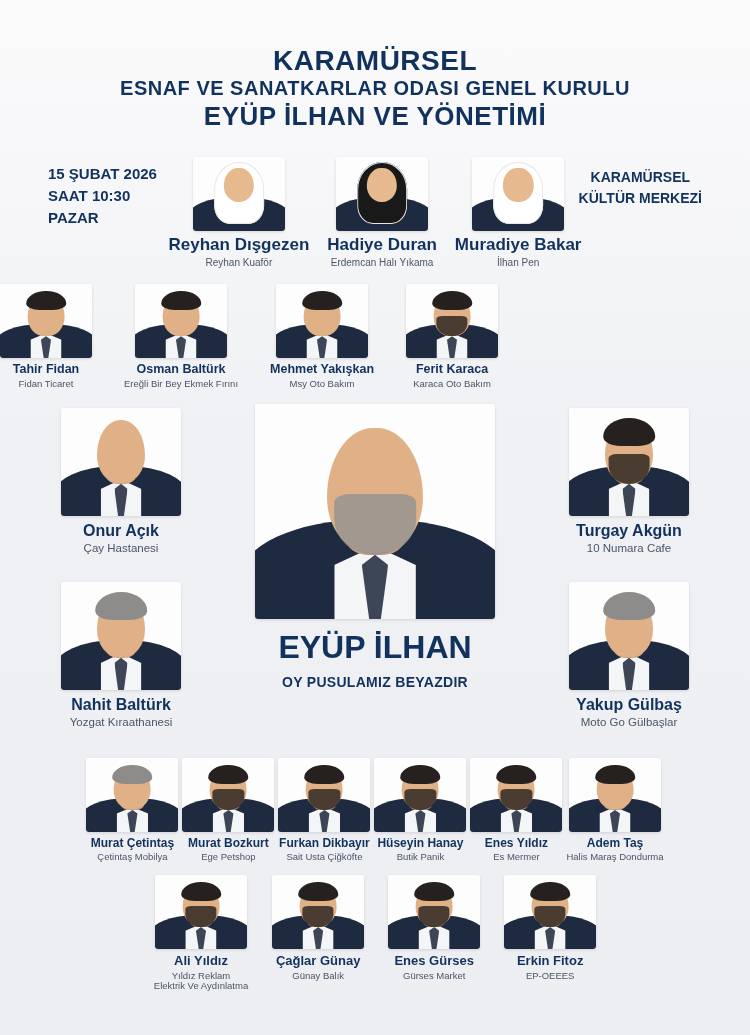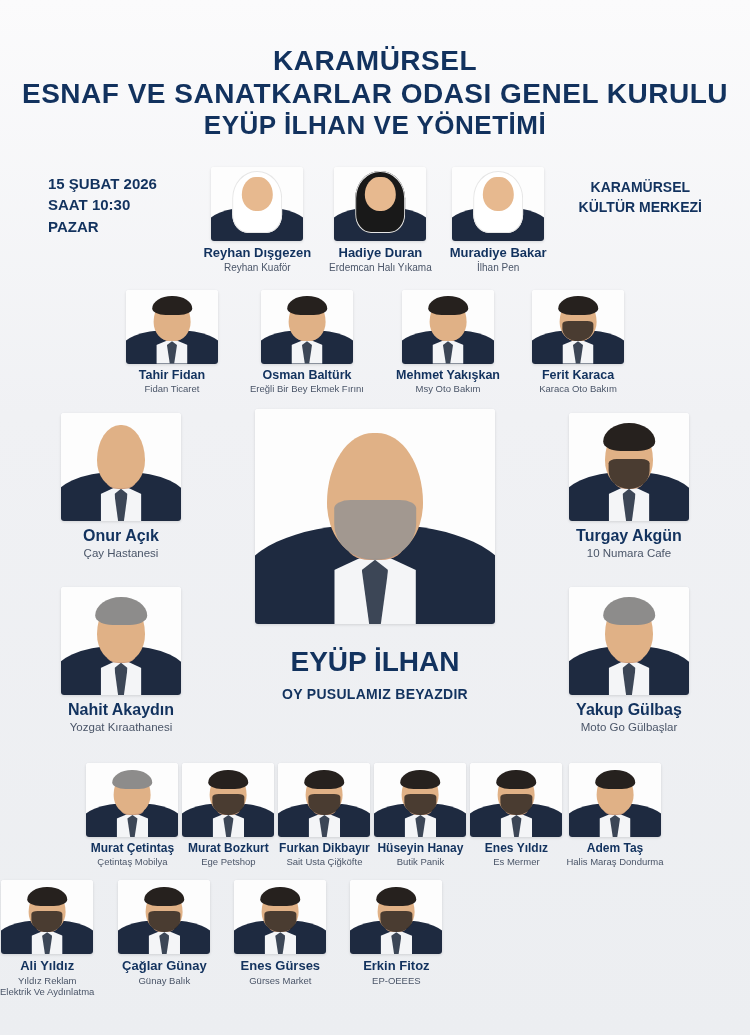--- a/index.html
+++ b/index.html
@@ -27,21 +27,21 @@
     text-align: center;
     padding-top: 44px;
   }
   .header .line {
     font-weight: bold;
     color: #12325e;
     letter-spacing: 0.5px;
     line-height: 1.18;
   }
   .header .l1 { font-size: 28px; }
-  .header .l2 { font-size: 28px; }
+  .header .l2 { font-size: 20px; }
   .header .l3 { font-size: 26px; }
 
   
   .inforow {
     position: relative;
     height: 96px;
     margin-top: 14px;
   }
   .datebox {
     position: absolute;
@@ -90,27 +90,26 @@
   }
 
   
   .rowTop {
     display: flex;
     justify-content: center;
     gap: 18px;
     margin-top: -84px;
   }
   .rowTop .photo { width: 92px; height: 74px; }
-  .rowTop .nm { font-size: 13px; }
+  .rowTop .nm { font-size: 17px; }
   .rowTop .ttl { font-size: 10px; }
 
   
   .row6 {
     display: flex;
-    justify-content: center;
     gap: 32px;
     margin-top: 16px;
   }
   .row6 .photo { width: 92px; height: 74px; }
   .row6 .nm { font-size: 12.5px; }
   .row6 .ttl { font-size: 9.5px; }
 
   
   .midblock {
     position: relative;
@@ -120,24 +119,24 @@
   .leader {
     position: absolute;
     left: 50%;
     transform: translateX(-50%);
     top: 0;
     width: 270px;
     text-align: center;
   }
   .leader .photo { width: 240px; height: 215px; }
   .leader .lname {
-    font-size: 28px;
+    font-size: 32px;
     font-weight: bold;
     color: #12325e;
-    margin-top: 22px;
+    margin-top: 10px;
   }
   .leader .lrole {
     font-size: 17px;
     font-weight: bold;
     color: #12325e;
     margin-top: 3px;
   }
   .leader .lslogan {
     font-size: 14px;
     font-weight: bold;
@@ -164,20 +163,21 @@
     justify-content: center;
     gap: 4px;
     margin-top: 6px;
   }
   .rowB6 .photo { width: 92px; height: 74px; }
   .rowB6 .nm { font-size: 12px; }
   .rowB6 .ttl { font-size: 9.5px; }
 
   .rowB4 {
     display: flex;
+    justify-content: center;
     gap: 24px;
     margin-top: 12px;
   }
   .rowB4 .photo { width: 92px; height: 74px; }
   .rowB4 .nm { font-size: 13px; }
   .rowB4 .ttl { font-size: 9.5px; }
 
   
   .p-bg { position:absolute; inset:0; background:#fdfdfd; }
   .p-suit {
@@ -420,21 +420,21 @@
     <div class="side sideBL person">
       <div class="photo">
         <div class="p-bg"></div>
           <div class="p-suit"></div>
           <div class="p-shirt"></div>
           <div class="p-tie"></div>
         <div class="p-neck"></div>
           <div class="p-head"></div>
           <div class="p-hair grey"></div>
       </div>
-      <div class="nm">Nahit Akaydın</div>
+      <div class="nm">Nahit Baltürk</div>
       <div class="ttl">Yozgat Kıraathanesi</div>
     </div>
 
     <div class="side sideBR person">
       <div class="photo">
         <div class="p-bg"></div>
           <div class="p-suit"></div>
           <div class="p-shirt"></div>
           <div class="p-tie"></div>
         <div class="p-neck"></div>

